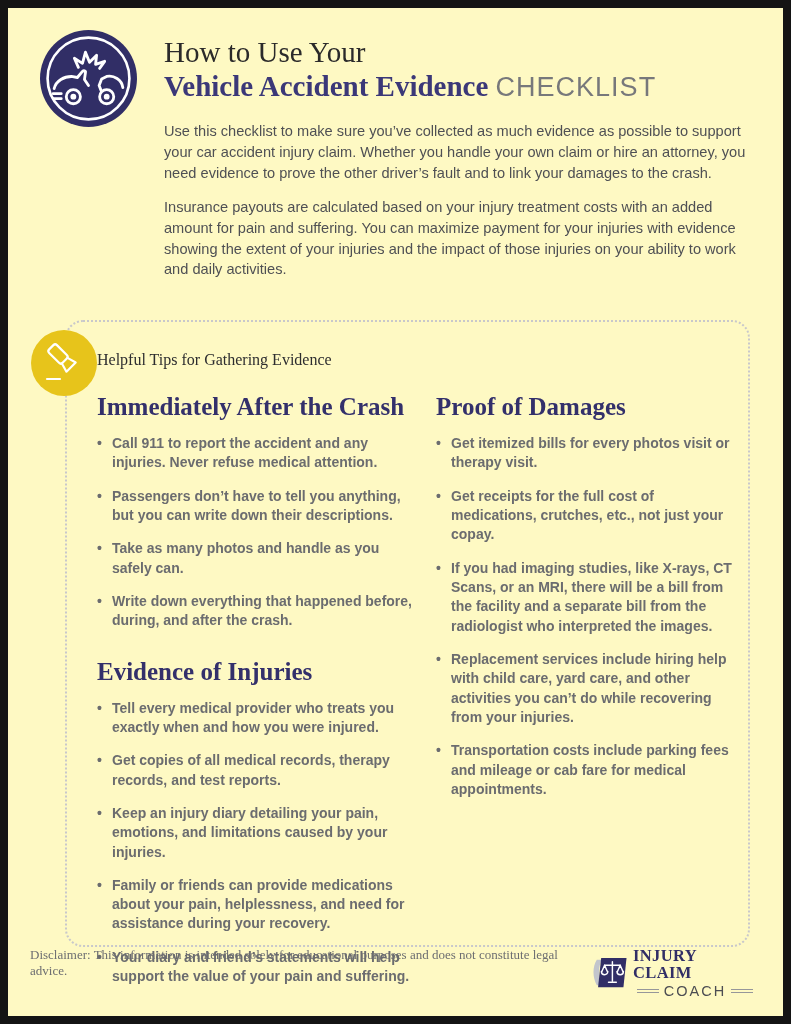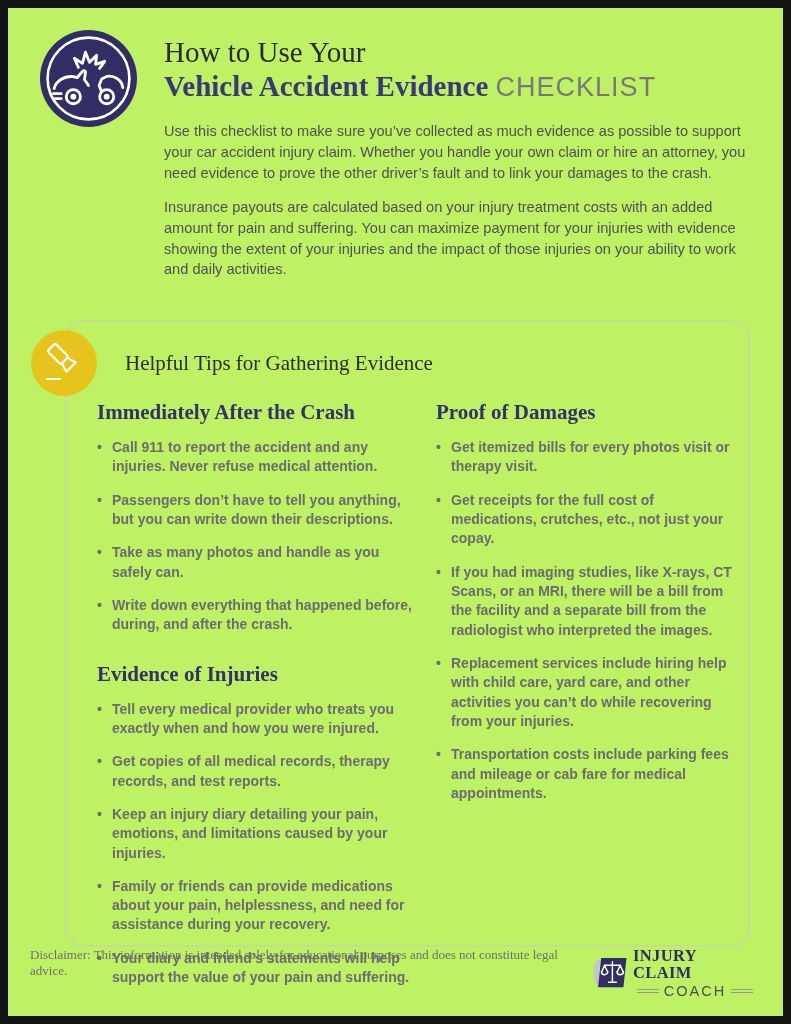--- a/index.html
+++ b/index.html
@@ -1,19 +1,19 @@
 <!DOCTYPE html>
 <html><head>
 <meta charset="utf-8">
 <style>
   * { margin:0; padding:0; box-sizing:border-box; }
   html,body { background:#000; }
   .page {
     width:791px; height:1024px;
-    background:#bef264;
+    background:#fef9c3;
     border:8px solid #141414;
     font-family:"Liberation Sans", sans-serif;
     display:flex; flex-direction:column;
     overflow:hidden;
     position:relative;
   }
   
   .header { display:flex; gap:27px; padding:22px 24px 0 32px; }
   .badge { flex:0 0 auto; }
   .badge svg { width:97px; height:97px; display:block; }
@@ -42,30 +42,29 @@
     margin:26px 33px 0 57px;
     border:2px dotted #c8c8cb;
     border-radius:18px;
     padding:26px 16px 24px 30px;
     min-height:612px;
   }
   .tips-icon { position:absolute; left:-36px; top:8px; }
   .tips-icon svg { width:66px; height:66px; display:block; }
   .tips-heading {
     font-family:"Liberation Serif", serif;
-    font-size:21px; font-weight:500; color:#2d2d2f;
+    font-size:16px; font-weight:500; color:#2d2d2f;
     padding-top:3px;
-    padding-left:28px;
   }
   .columns { display:flex; gap:17px; margin-top:24px; }
   .col-left  { width:322px; flex:0 0 auto; }
   .col-right { flex:1 1 auto; }
   .section h2 {
     font-family:"Liberation Serif", serif;
-    font-size:21px; font-weight:700; color:#33306b;
+    font-size:25px; font-weight:700; color:#33306b;
     margin-bottom:13px;
   }
   .section + .section { margin-top:27px; }
   .section ul { list-style:none; }
   .section li {
     position:relative;
     padding-left:15px;
     font-size:14px; font-weight:700; color:#6b6c6f;
     line-height:1.38;
     margin-bottom:14px;

